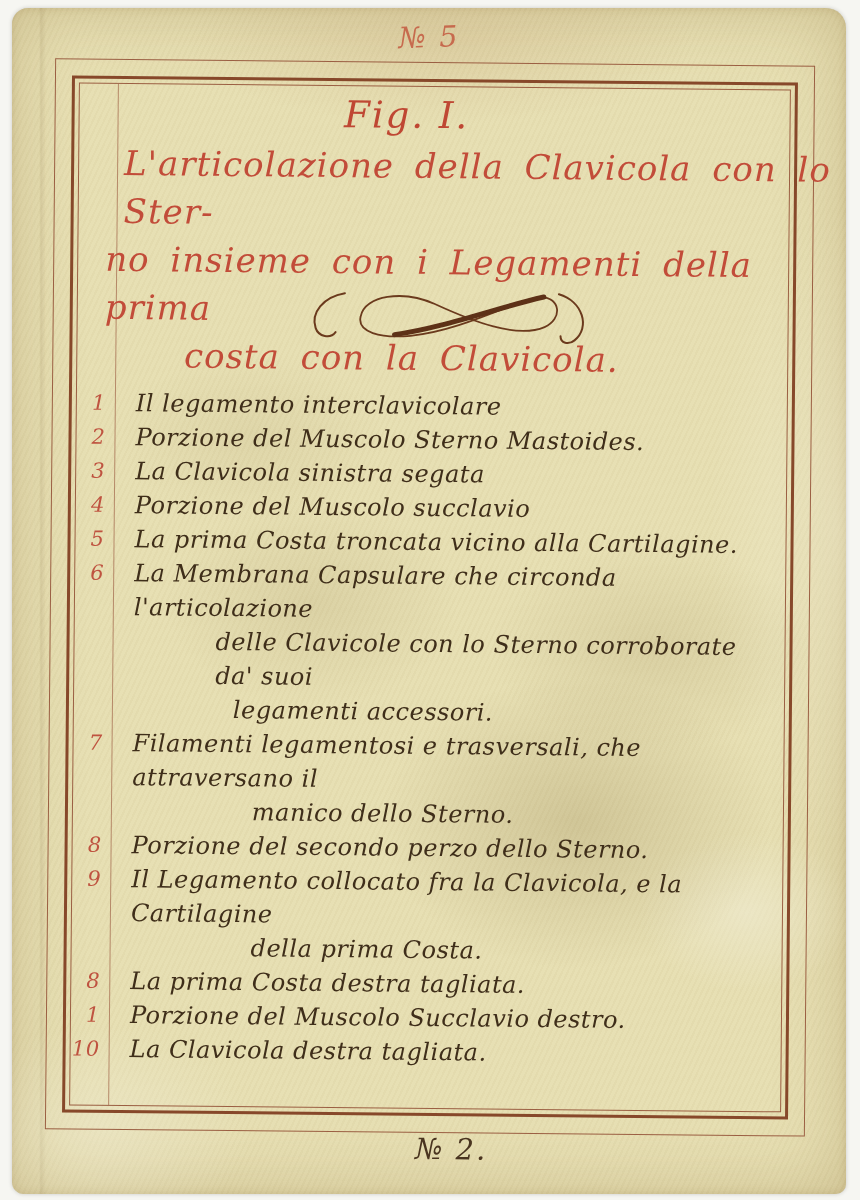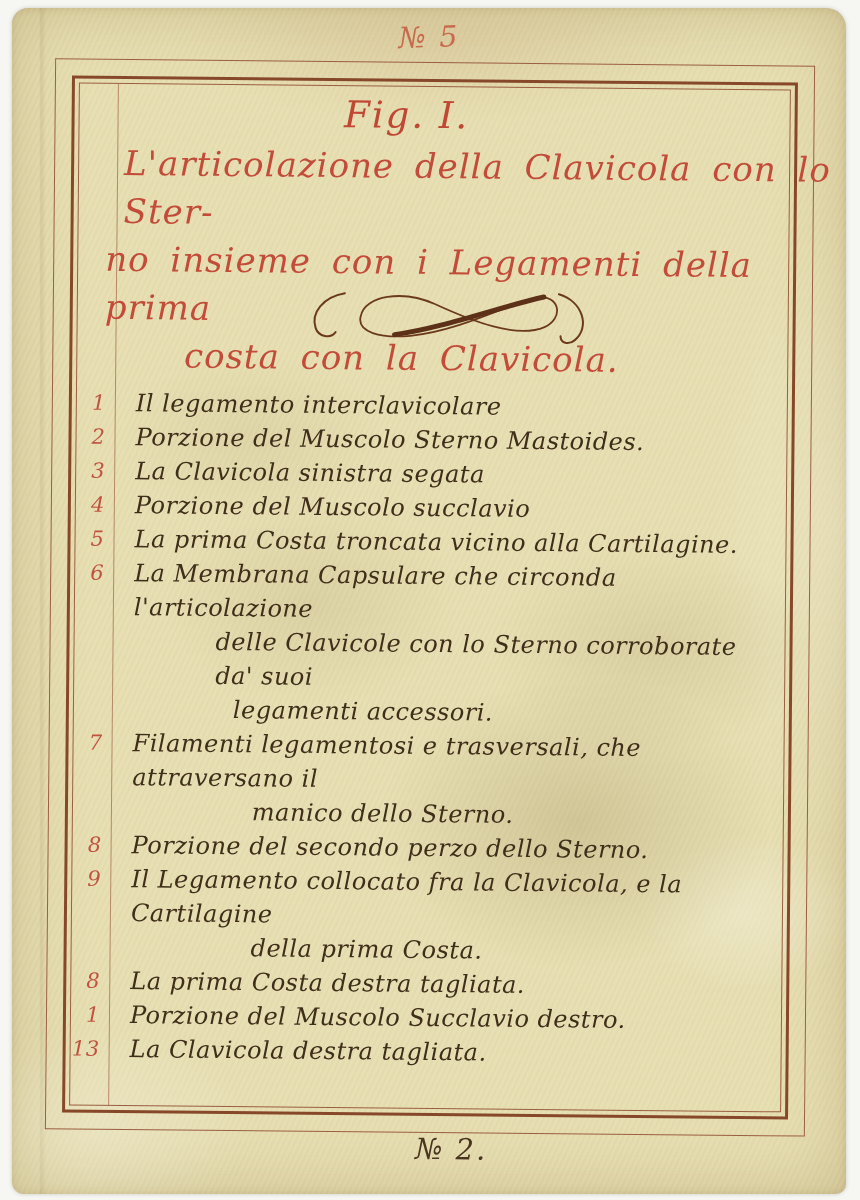--- a/index.html
+++ b/index.html
@@ -171,21 +171,21 @@
             <div>La prima Costa destra tagliata.</div>
           </div>
       </div>
       <div class="row">
         <div class="num">1</div>
         <div class="itxt">
             <div>Porzione del Muscolo Succlavio destro.</div>
           </div>
       </div>
       <div class="row">
-        <div class="num">13</div>
+        <div class="num">10</div>
         <div class="itxt">
             <div>La Clavicola destra tagliata.</div>
           </div>
       </div>
     </div>
 
     <div class="mark-bottom">№ 2.</div>
   </div>
 </div>
 

